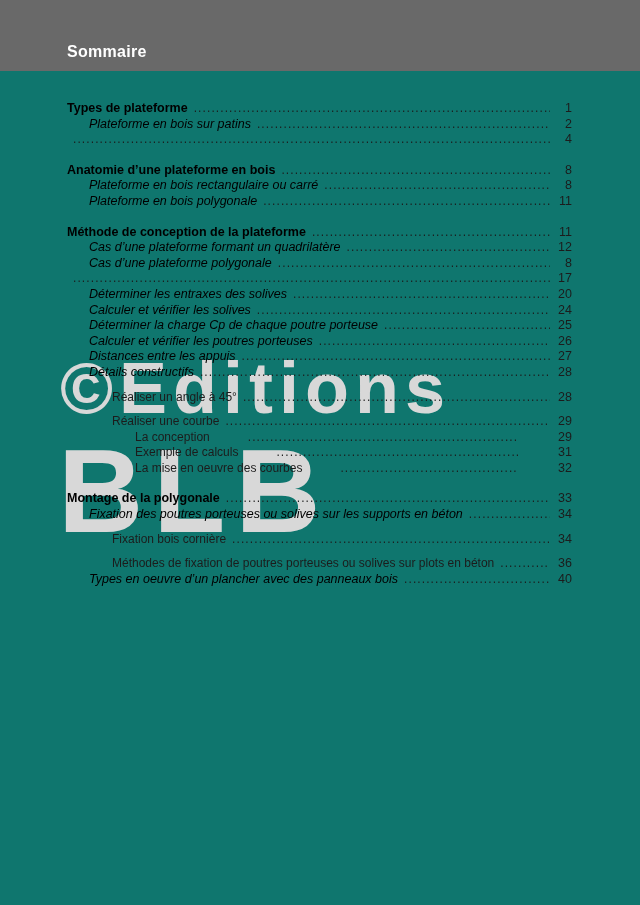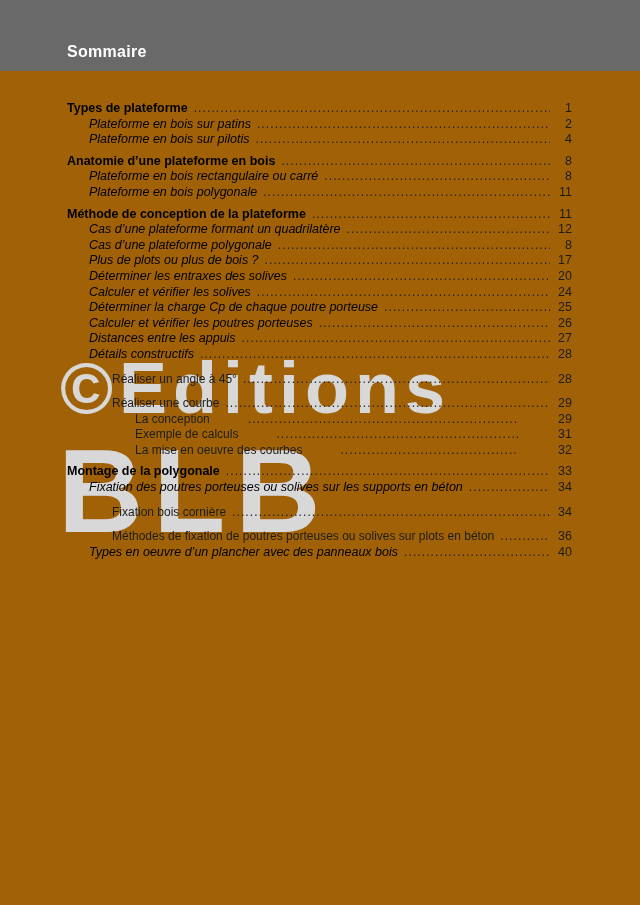--- a/index.html
+++ b/index.html
@@ -4,21 +4,21 @@
 <style>
   html, body { margin: 0; padding: 0; }
   body {
     width: 640px; height: 905px;
     background: #ffffff;
     font-family: "Liberation Sans", sans-serif;
     color: #151515;
     overflow: hidden;
     position: relative;
   }
-  .page { position: relative; width: 640px; height: 905px; background: #a16207; }
+  .page { position: relative; width: 640px; height: 905px; background: #0f766e; }
 
   
   .header-bar {
     position: absolute; left: 0; top: 0; width: 640px; height: 71px;
     background: #696969;
     display: flex; align-items: flex-end;
     box-sizing: border-box;
     padding: 0 0 11px 67px;
     z-index: 2;
   }
@@ -39,21 +39,21 @@
   .toc {
     position: absolute; left: 67px; top: 101px; width: 505px;
     z-index: 1;
   }
   .row {
     display: flex; align-items: baseline;
     height: 15.6px;
     font-size: 12.5px;
     white-space: nowrap;
   }
-  .row.gap { margin-top: 6px; }
+  .row.gap { margin-top: 15px; }
   .row .label { flex: 0 0 auto; }
   .row .leader {
     flex: 1 1 auto; min-width: 6px;
     overflow: hidden;
     margin: 0 4px 0 6px;
     font-weight: normal; font-style: normal;
     font-size: 12px;
     letter-spacing: 1.1px;
     color: #1c1c1c;
   }
@@ -89,21 +89,20 @@
       <span class="label">Types de plateforme</span>
       <span class="leader">........................................................................................................................................................................................................</span>
       <span class="pagenum">1</span>
     </div>
       <div class="row l2">
       <span class="label">Plateforme en bois sur patins</span>
       <span class="leader">........................................................................................................................................................................................................</span>
       <span class="pagenum">2</span>
     </div>
       <div class="row l2">
-      <span class="label">Plateforme en bois sur pilotis</span>
       <span class="leader">........................................................................................................................................................................................................</span>
       <span class="pagenum">4</span>
     </div>
       <div class="row l1 gap">
       <span class="label">Anatomie d’une plateforme en bois</span>
       <span class="leader">........................................................................................................................................................................................................</span>
       <span class="pagenum">8</span>
     </div>
       <div class="row l2">
       <span class="label">Plateforme en bois rectangulaire ou carré</span>
@@ -124,21 +123,20 @@
       <span class="label">Cas d’une plateforme formant un quadrilatère</span>
       <span class="leader">........................................................................................................................................................................................................</span>
       <span class="pagenum">12</span>
     </div>
       <div class="row l2">
       <span class="label">Cas d’une plateforme polygonale</span>
       <span class="leader">........................................................................................................................................................................................................</span>
       <span class="pagenum">8</span>
     </div>
       <div class="row l2">
-      <span class="label">Plus de plots ou plus de bois ?</span>
       <span class="leader">........................................................................................................................................................................................................</span>
       <span class="pagenum">17</span>
     </div>
       <div class="row l2">
       <span class="label">Déterminer les entraxes des solives</span>
       <span class="leader">........................................................................................................................................................................................................</span>
       <span class="pagenum">20</span>
     </div>
       <div class="row l2">
       <span class="label">Calculer et vérifier les solives</span>

